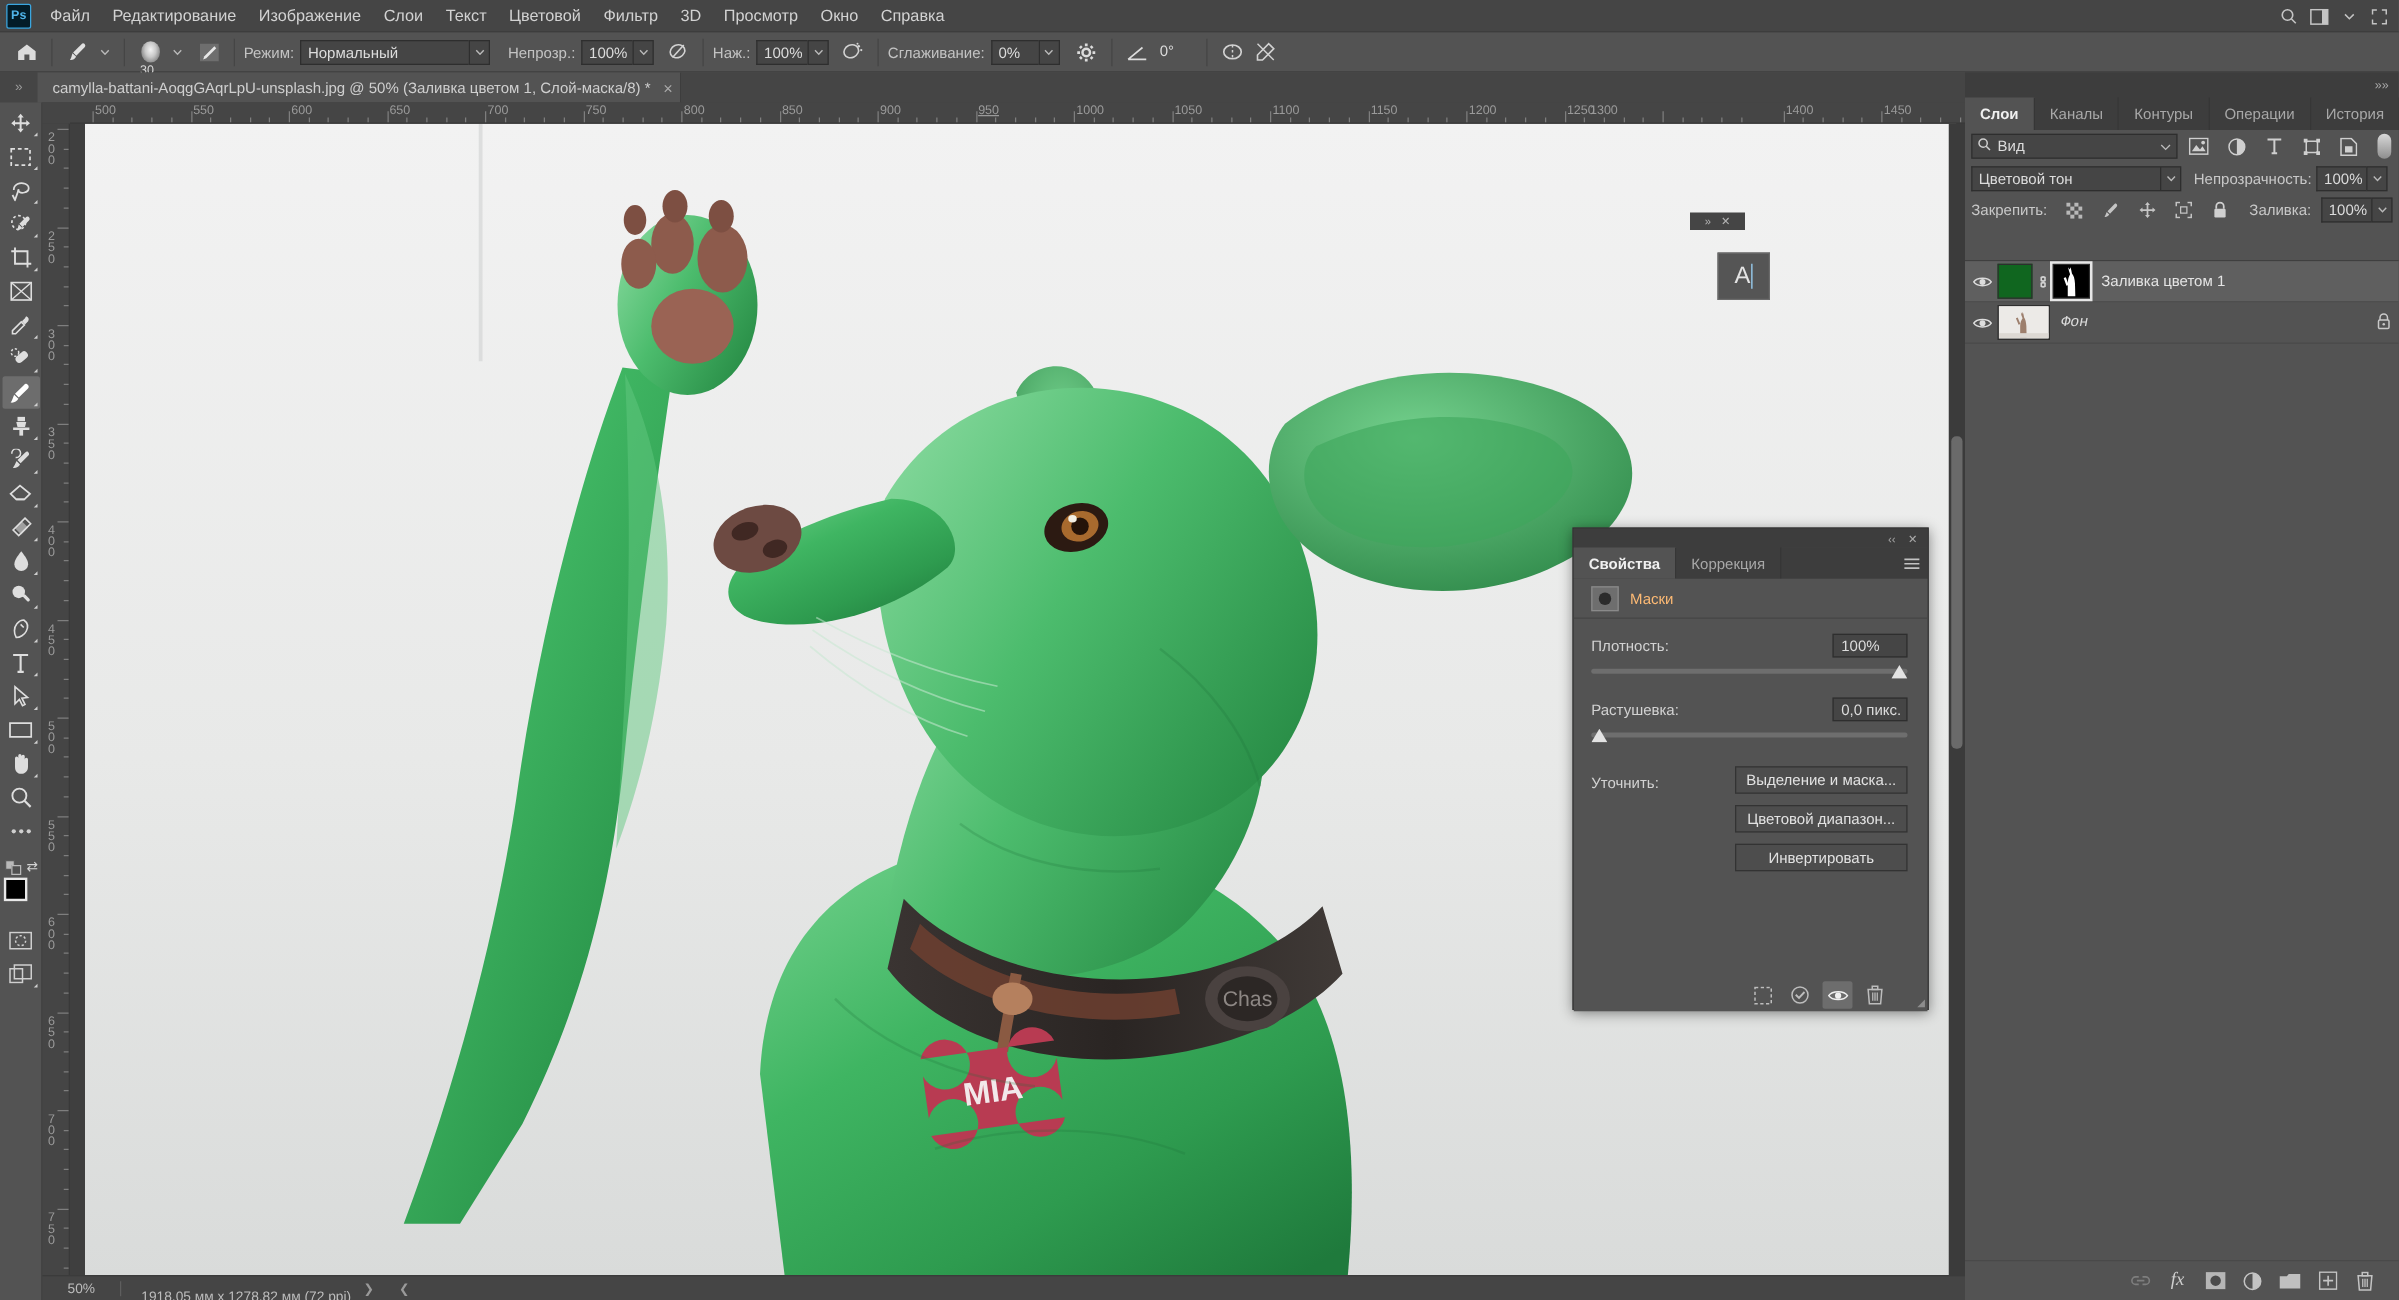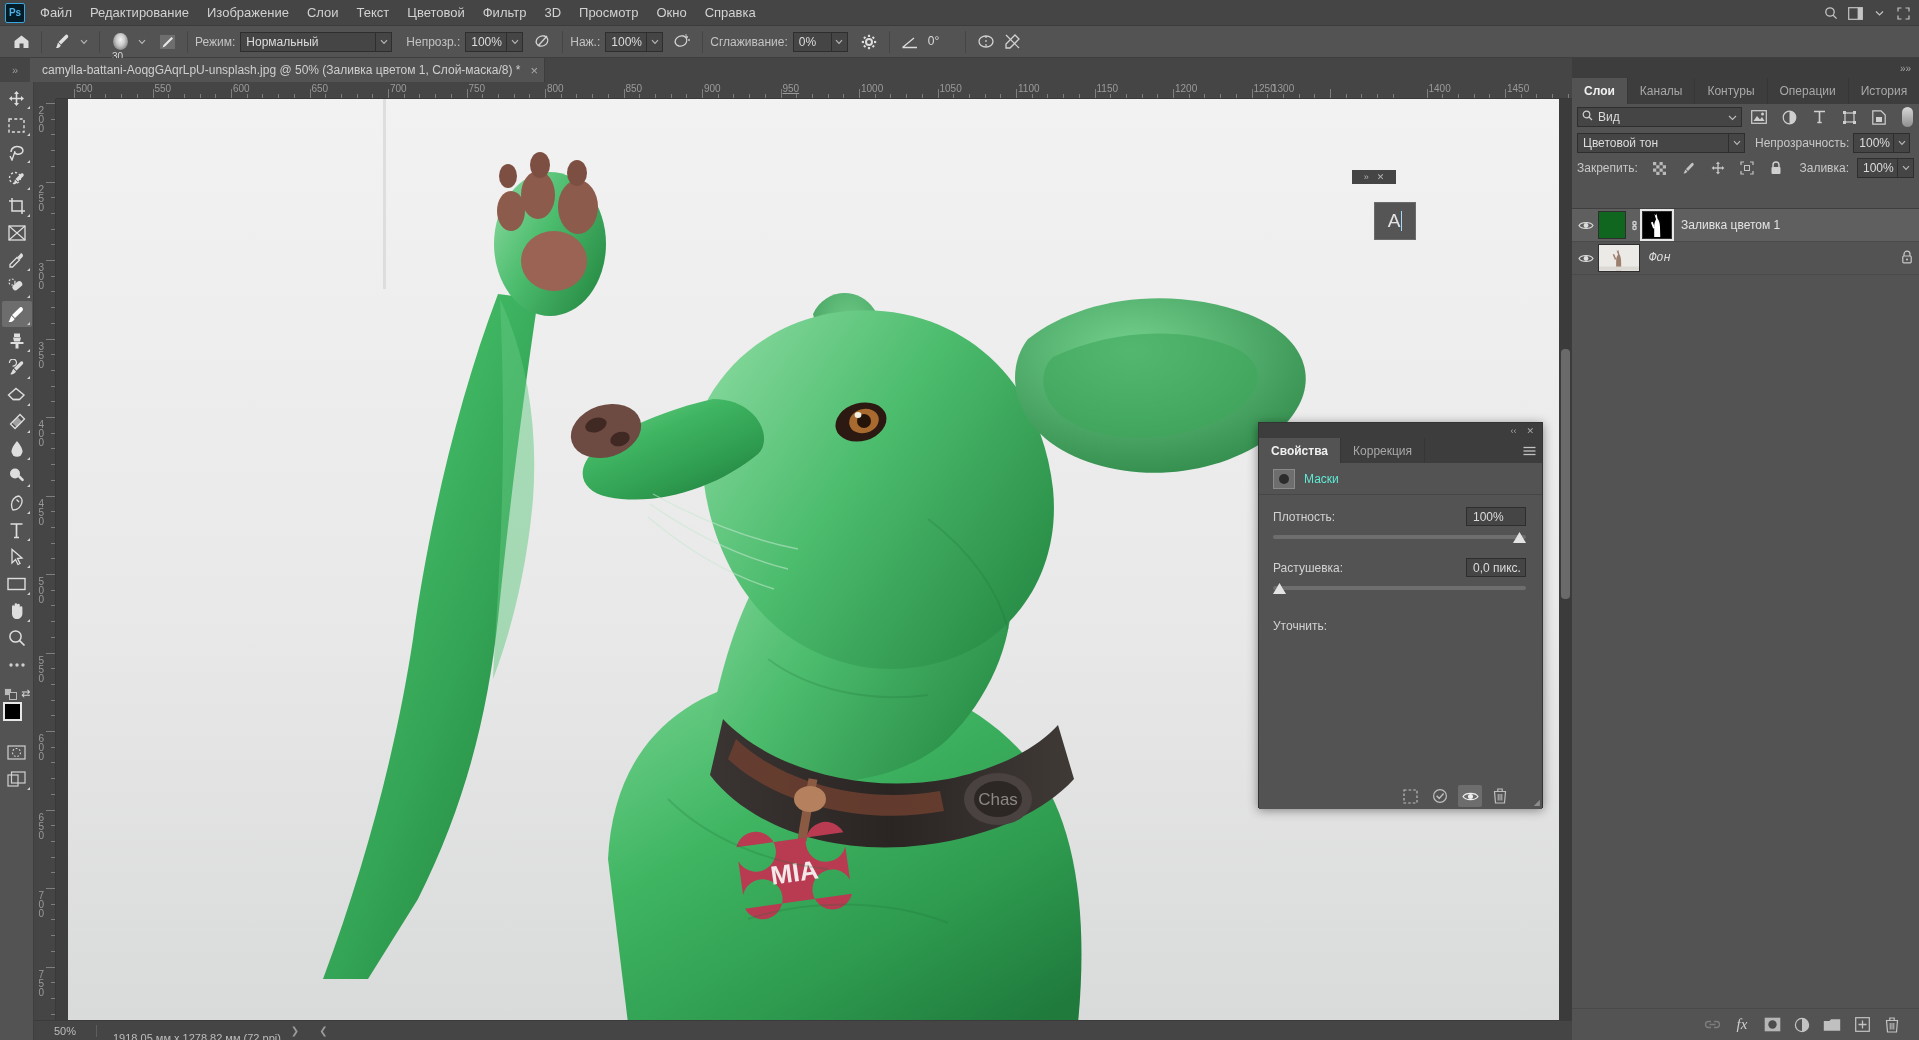--- a/index.html
+++ b/index.html
@@ -262,21 +262,21 @@
   .props-body { background: #535353; height: 346px; position: relative; }
   .pb-head {
     height: 32px; display: flex; align-items: center; gap: 9px; padding-left: 14px;
     border-bottom: 1px solid #464646;
   }
   .masks-ico {
     width: 22px; height: 20px; background: #6e6e6e; border: 1px solid #8a8a8a;
     display: flex; align-items: center; justify-content: center;
   }
   .masks-dot { width: 10px; height: 10px; border-radius: 50%; background: #2c2c2c; }
-  .pb-head-label { font-size: 12px; color: #5eead4; }
+  .pb-head-label { font-size: 12px; color: #fdba74; }
   .pb-maskrow { height: 34px; display: flex; align-items: center; padding: 0 16px 0 14px; gap: 10px; }
   .pb-maskthumb {
     width: 22px; height: 22px; background: #000; border: 1px solid #8d8d8d; overflow: hidden;
     display: flex; align-items: flex-end; justify-content: center;
   }
   .pb-maskbtns { margin-left: auto; display: flex; align-items: center; gap: 8px; }
   .pbm-btn {
     width: 22px; height: 20px; background: #6e6e6e; border: 1px solid #8a8a8a;
     display: flex; align-items: center; justify-content: center;
   }
@@ -1275,20 +1275,25 @@
           <span class="sb-val">0,0 пикс.</span>
         </div>
         <div class="track">
           <span class="track-line"></span>
           <span class="track-knob" id="knob-feather" style="left: 0%;"></span>
         </div>
       </div>
 
       <div class="refine">
         <span class="refine-label">Уточнить:</span>
+        <div class="refine-btns">
+          <div class="rbtn">Выделение и маска...</div>
+          <div class="rbtn">Цветовой диапазон...</div>
+          <div class="rbtn">Инвертировать</div>
+        </div>
       </div>
 
       <div class="props-footer">
         <div class="pf-ico">
           <svg width="15" height="15" viewBox="0 0 15 15">
               <rect x="1" y="1" width="13" height="13" fill="none" stroke="#bdbdbd" stroke-width="1.2" stroke-dasharray="2.6 2"></rect>
             </svg>
         </div>
         <div class="pf-ico">
           <svg width="16" height="16" viewBox="0 0 16 16">

